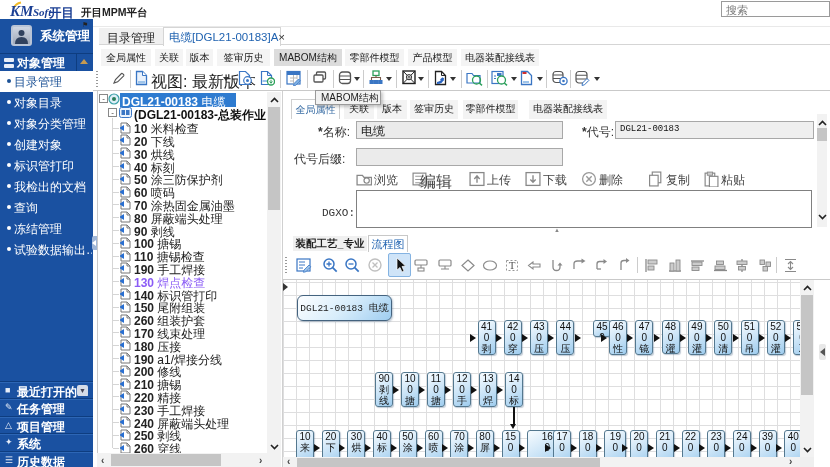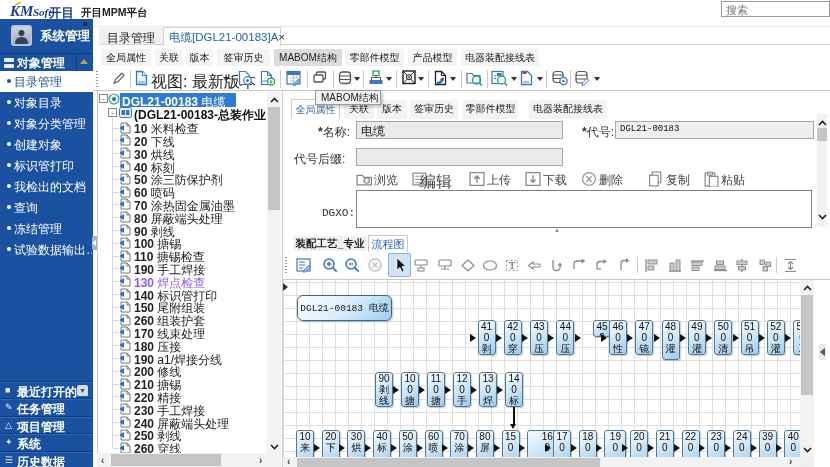--- a/index.html
+++ b/index.html
@@ -613,21 +613,21 @@
 <div class="fbox" style="left:247.1px;top:40px;width:18px;height:35px">43<br>0<br>压</div>
 <div class="tri-r" style="left:239.1px;top:53.5px"></div>
 <div class="fbox" style="left:273.4px;top:40px;width:18px;height:35px">44<br>0<br>压</div>
 <div class="tri-r" style="left:265.4px;top:53.5px"></div>
 <div class="fbox" style="left:310px;top:40px;width:18px;height:17px">45<br>0<br>装</div>
 <div class="tri-r" style="left:291.7px;top:53.5px"></div>
 <div class="fbox" style="left:326.0px;top:40px;width:18px;height:35px">46<br>0<br>性</div>
 <div class="tri-r" style="left:318.0px;top:53.5px"></div>
 <div class="fbox" style="left:352.3px;top:40px;width:18px;height:35px">47<br>0<br>镜</div>
 <div class="tri-r" style="left:344.3px;top:53.5px"></div>
-<div class="fbox" style="left:378.6px;top:40px;width:18px;height:40px">48<br>0<br>灌</div>
+<div class="fbox" style="left:378.6px;top:40px;width:18px;height:34px">48<br>0<br>灌</div>
 <div class="tri-r" style="left:370.6px;top:53.5px"></div>
 <div class="fbox" style="left:404.9px;top:40px;width:18px;height:35px">49<br>0<br>灌</div>
 <div class="tri-r" style="left:396.9px;top:53.5px"></div>
 <div class="fbox" style="left:431.20000000000005px;top:40px;width:18px;height:35px">50<br>0<br>清</div>
 <div class="tri-r" style="left:423.20000000000005px;top:53.5px"></div>
 <div class="fbox" style="left:457.5px;top:40px;width:18px;height:35px">51<br>0<br>吊</div>
 <div class="tri-r" style="left:449.5px;top:53.5px"></div>
 <div class="fbox" style="left:483.8px;top:40px;width:18px;height:35px">52<br>0<br>灌</div>
 <div class="tri-r" style="left:475.8px;top:53.5px"></div>
 <div class="fbox" style="left:510.1px;top:40px;width:18px;height:35px">53<br>0<br>X</div>

